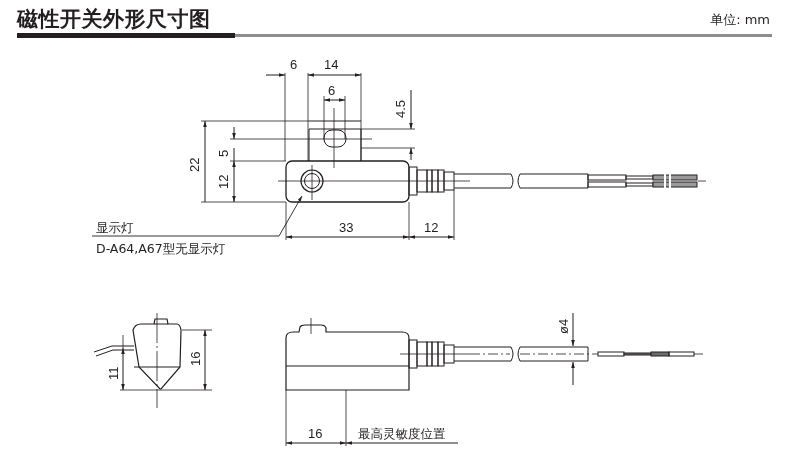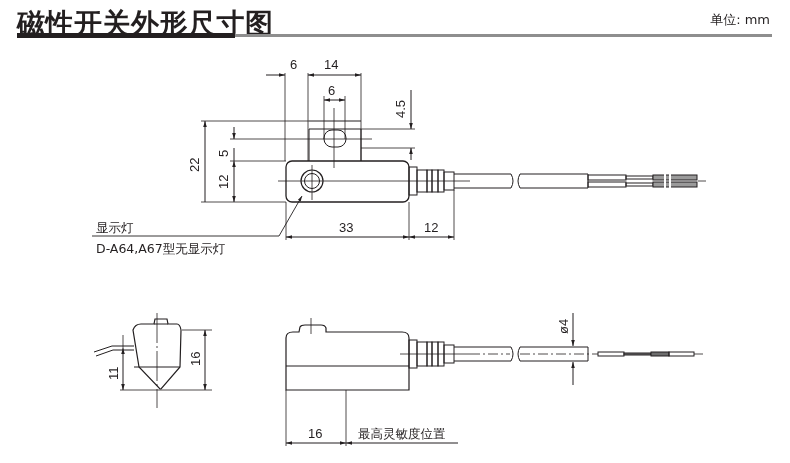--- a/index.html
+++ b/index.html
@@ -1,18 +1,18 @@
 <!DOCTYPE html>
 <html><head>
 <meta charset="utf-8">
 <style>
   html, body { margin: 0; padding: 0; background: #ffffff; }
   body { width: 790px; height: 463px; position: relative; overflow: hidden;
          font-family: "DejaVu Sans", sans-serif; color: #231f20; }
-  .title { position: absolute; left: 17px; top: 5px; font-size: 28px; font-weight: bold;
+  .title { position: absolute; left: 17px; top: 5px; font-size: 21px; font-weight: bold;
            letter-spacing: 0.5px; color: #231f20; }
   .unit { position: absolute; right: 20px; top: 11px; font-size: 13px; color: #231f20; }
   .bar-dark { position: absolute; left: 17px; top: 33px; width: 218px; height: 5px; background: #231f20; }
   .bar-grey { position: absolute; left: 235px; top: 34px; width: 537px; height: 3px; background: #8e8e8e; }
   svg { position: absolute; left: 0; top: 0; }
   .dimtxt { font-family: "Liberation Sans", sans-serif; font-size: 13px; fill: #231f20; }
   .note { font-family: "DejaVu Sans", sans-serif; font-size: 12.5px; fill: #231f20; }
 </style>
 </head>
 <body>

